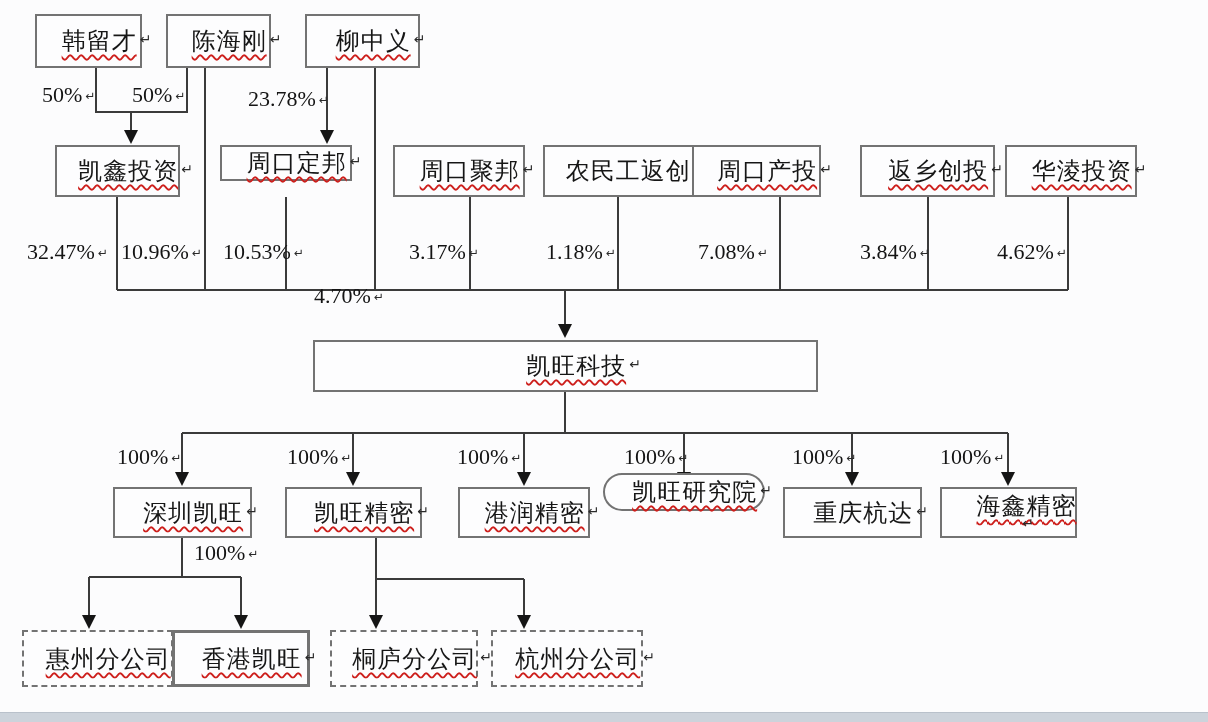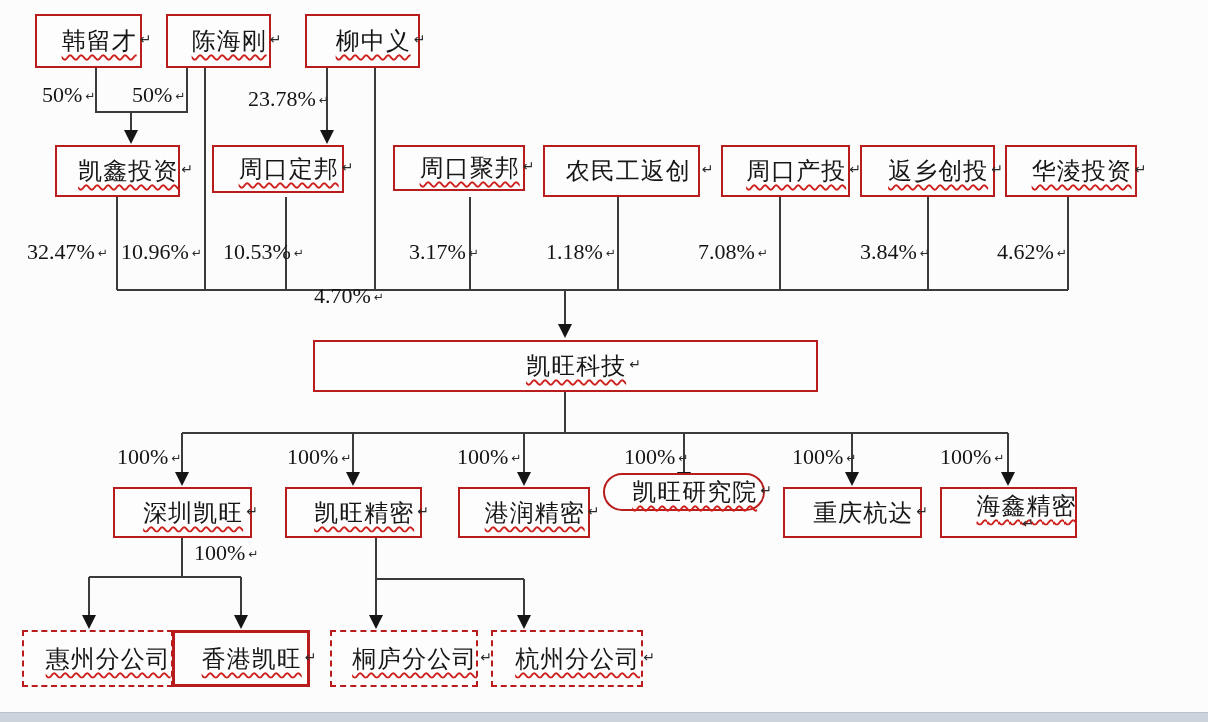--- a/index.html
+++ b/index.html
@@ -6,21 +6,21 @@
   .canvas{
     position:relative;width:1208px;height:722px;overflow:hidden;
     background:#fcfcfd;
     font-family:"Liberation Serif","DejaVu Serif",serif;
     color:#161616;
   }
   svg.wires{position:absolute;left:0;top:0;width:1208px;height:722px;z-index:1;}
   .node{
     position:absolute;z-index:2;box-sizing:border-box;
     display:flex;align-items:center;justify-content:center;
-    border:2px solid #b91c1c;background:#fdfdfe;
+    border:2px solid #737373;background:#fdfdfe;
     font-size:24px;line-height:1;white-space:nowrap;padding-left:36px;
   }
   .node .cjk{letter-spacing:1px;}
   .u .cjk{
     text-decoration-line:underline;
     text-decoration-style:wavy;
     text-decoration-color:#cd1f1c;
     text-decoration-thickness:2px;
     text-underline-offset:5px;
   }
@@ -116,33 +116,33 @@
   </div>
   <div class="node u" style="left:305px;top:14px;width:115px;height:54px;">
     <span class="cjk">柳中义</span>
       <span class="ret">↵</span>
   </div>
 
   <div class="node u" style="left:55px;top:145px;width:125px;height:52px;">
     <span class="cjk">凯鑫投资</span>
       <span class="ret">↵</span>
   </div>
-  <div class="node u" style="left:212px;top:145px;width:132px;height:48px;">
+  <div class="node u" style="left:220px;top:145px;width:132px;height:36px;">
     <span class="cjk">周口定邦</span>
       <span class="ret">↵</span>
   </div>
-  <div class="node u" style="left:393px;top:145px;width:132px;height:46px;">
+  <div class="node u" style="left:393px;top:145px;width:132px;height:52px;">
     <span class="cjk">周口聚邦</span>
       <span class="ret">↵</span>
   </div>
   <div class="node" style="left:543px;top:145px;width:157px;height:52px;gap:8px;">
     <span class="cjk">农民工返创</span>
       <span class="ret">↵</span>
   </div>
-  <div class="node u" style="left:721px;top:145px;width:129px;height:52px;">
+  <div class="node u" style="left:692px;top:145px;width:129px;height:52px;">
     <span class="cjk">周口产投</span>
       <span class="ret">↵</span>
   </div>
   <div class="node u" style="left:860px;top:145px;width:135px;height:52px;">
     <span class="cjk">返乡创投</span>
       <span class="ret">↵</span>
   </div>
   <div class="node u" style="left:1005px;top:145px;width:132px;height:52px;">
     <span class="cjk">华淩投资</span>
       <span class="ret">↵</span>

